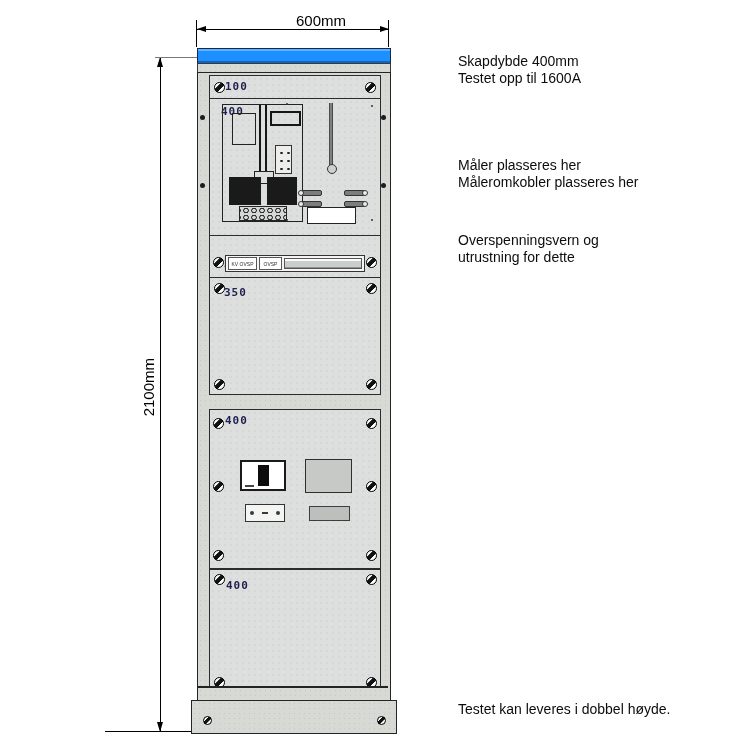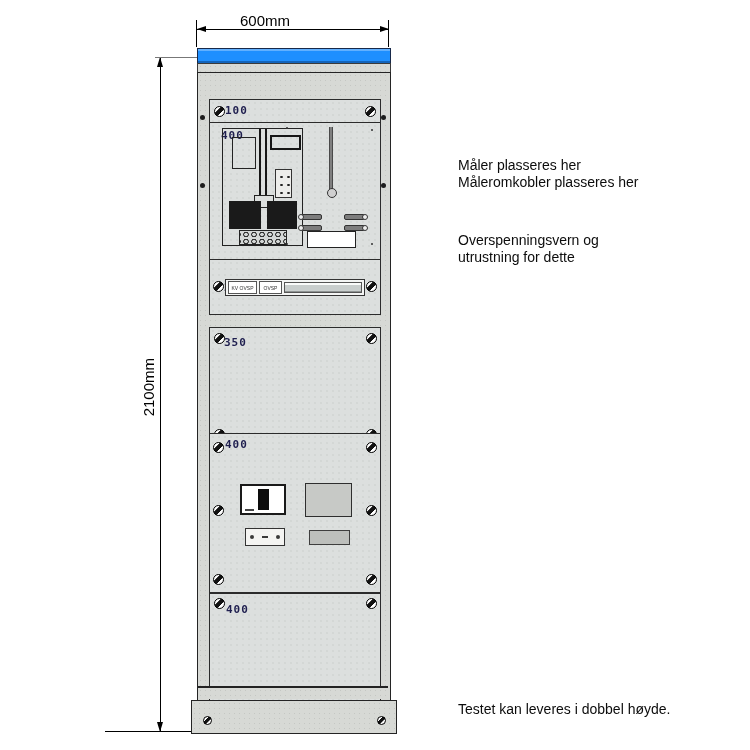--- a/index.html
+++ b/index.html
@@ -1,21 +1,21 @@
 <!DOCTYPE html>
 <html><head>
 <meta charset="utf-8">
 <style>
   html,body{margin:0;padding:0;}
   body{width:750px;height:750px;background:#fff;font-family:"Liberation Sans",sans-serif;}
   #canvas{position:relative;width:750px;height:750px;background:#fff;overflow:hidden;}
   .abs{position:absolute;}
   .tex{background-color:#d7d9d5;background-image:radial-gradient(circle,#c5c7c3 .7px,transparent 1px);background-size:5px 5px;}
   .panel{position:absolute;left:11px;width:170px;border:1px solid #2b2b2b;background-color:#dcdfde;
-         background-image:radial-gradient(circle,#ced2d1 .6px,transparent .9px);background-size:6px 6px;margin-top:24px;}
+         background-image:radial-gradient(circle,#ced2d1 .6px,transparent .9px);background-size:6px 6px;}
   .plabel{position:absolute;font-family:"DejaVu Sans Mono",monospace;font-size:11px;font-weight:bold;
           color:#1f1f4f;letter-spacing:1px;line-height:11px;}
   .screw{position:absolute;width:9px;height:9px;border-radius:50%;border:1px solid #000;
          background:linear-gradient(135deg,#fff 30%,#111 34%,#111 62%,#fff 66%);}
   .screw.sm{width:7px;height:7px;}
   .rivet{position:absolute;width:5px;height:5px;border-radius:50%;background:#1d1d1d;}
   .mini-dot{position:absolute;width:2px;height:2px;border-radius:50%;background:#333;}
   .note{position:absolute;left:458px;width:275px;font-size:14px;line-height:17px;color:#0c0c0c;white-space:pre-line;}
   .dimlabel{position:absolute;font-size:15px;color:#000;}
   .line{position:absolute;background:#000;}
@@ -33,21 +33,21 @@
 </head>
 <body>
 
 <div id="canvas">
 
   <div class="line" style="left:196px;top:20px;width:1px;height:27px"></div>
   <div class="line" style="left:388px;top:20px;width:1px;height:27px"></div>
   <div class="line" style="left:197px;top:29px;width:192px;height:1px"></div>
   <div class="arr" style="left:197px;top:26px;border-top:3.5px solid transparent;border-bottom:3.5px solid transparent;border-right:9px solid #000"></div>
   <div class="arr" style="left:380px;top:26px;border-top:3.5px solid transparent;border-bottom:3.5px solid transparent;border-left:9px solid #000"></div>
-  <div class="dimlabel" style="left:240px;top:12px;width:106px;text-align:left">600mm</div>
+  <div class="dimlabel" style="left:240px;top:12px;width:106px;text-align:right">600mm</div>
 
   <div class="line" style="left:160px;top:57px;width:1px;height:675px"></div>
   <div class="arr" style="left:157px;top:57px;border-left:3.5px solid transparent;border-right:3.5px solid transparent;border-bottom:10px solid #000"></div>
   <div class="arr" style="left:157px;top:722px;border-left:3.5px solid transparent;border-right:3.5px solid transparent;border-top:10px solid #000"></div>
   <div class="gline" style="left:155px;top:57px;width:42px;height:1px"></div>
   <div class="line" style="left:105px;top:731px;width:86px;height:1px"></div>
   <div class="dimlabel" style="left:140px;top:358px;writing-mode:vertical-rl;transform:rotate(180deg)">2100mm</div>
 
   <div class="abs" style="left:197px;top:48px;width:192px;height:15px;background:#1e8fff;border:1px solid #17294a;box-shadow:inset 0 2px 0 rgba(255,255,255,.3),inset 0 -3px 0 rgba(0,20,60,.35)"></div>
   <div class="abs tex" style="left:197px;top:63px;width:192px;height:9px;border:1px solid #3a3a3a"></div>
@@ -94,21 +94,21 @@
       <div class="plabel" style="left:14px;top:22px">200</div>
       <div class="screw" style="left:3px;top:21px"></div>
       <div class="screw" style="left:156px;top:21px"></div>
       <div class="abs" style="left:15px;top:19px;width:140px;height:17px;background:#f4f5f4;border:1px solid #333;display:flex;align-items:center;padding:0 2px;gap:2px;box-sizing:border-box">
         <div class="tinybox" style="width:27px">KV OVSP</div>
         <div class="tinybox" style="width:21px">OVSP</div>
         <div style="flex:1;height:11px;border:1px solid #555;background:linear-gradient(180deg,#fafbfa 0 2px,#c9cecd 2px 8px,#8d9291 8px 9px);box-sizing:border-box"></div>
       </div>
     </div>
 
-    <div class="panel" style="top:230px;height:116px">
+    <div class="panel" style="top:204px;height:116px">
       <div class="plabel" style="left:14px;top:9px">350</div>
       <div class="screw" style="left:4px;top:5px"></div>
       <div class="screw" style="left:156px;top:5px"></div>
       <div class="screw" style="left:4px;top:101px"></div>
       <div class="screw" style="left:156px;top:101px"></div>
     </div>
 
     <div class="panel" style="top:336px;height:158px">
       <div class="plabel" style="left:15px;top:5px">400</div>
       <div class="screw" style="left:3px;top:8px"></div>
@@ -139,19 +139,21 @@
     </div>
 
     <div class="abs tex" style="left:0;top:613px;width:190px;height:13px;border-top:2px solid #222;box-sizing:border-box"></div>
   </div>
 
   <div class="abs tex" style="left:191px;top:700px;width:204px;height:32px;border:1px solid #242424">
     <div class="screw sm" style="left:11px;top:15px"></div>
     <div class="screw sm" style="left:185px;top:15px"></div>
   </div>
 
+  <div class="note" style="top:53px">Skapdybde 400mm
+Testet opp til 1600A</div>
   <div class="note" style="top:157px">Måler plasseres her
 Måleromkobler plasseres her</div>
   <div class="note" style="top:232px">Overspenningsvern og
 utrustning for dette</div>
   <div class="note" style="top:701px;width:290px">Testet kan leveres i dobbel høyde.</div>
 
 </div>
 
 </body></html>

